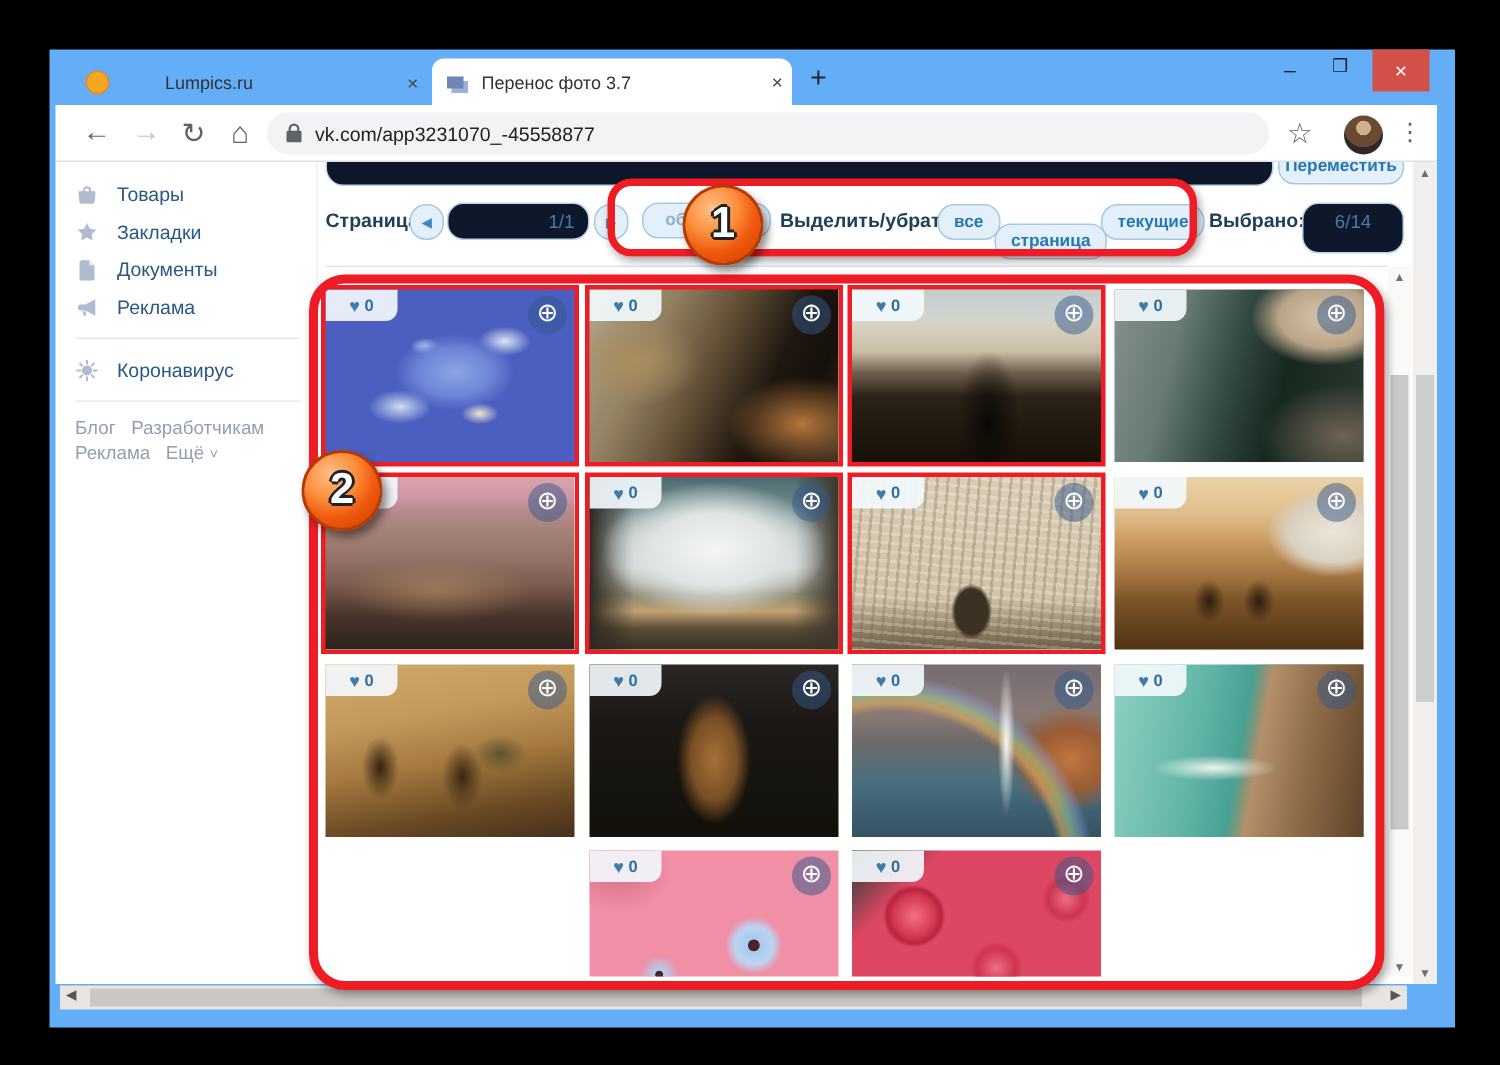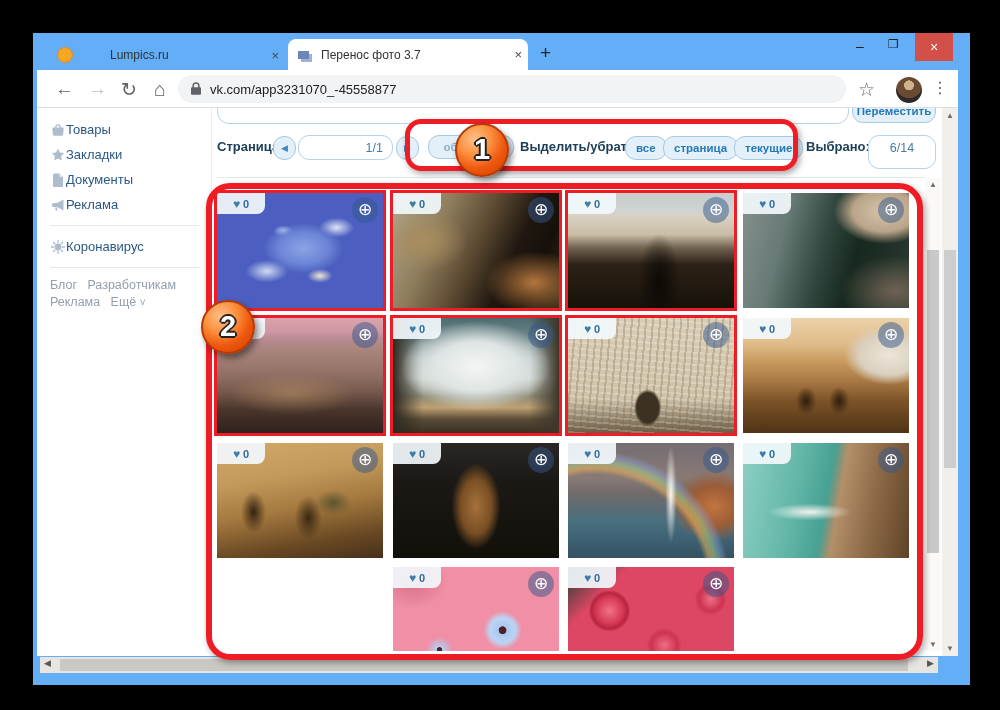--- a/index.html
+++ b/index.html
@@ -27,29 +27,29 @@
   .urlpill{left:178px;top:75px;width:668px;height:28px;background:#f1f3f4;border-radius:14px;
            display:flex;align-items:center;padding:0 12px;box-sizing:border-box;gap:8px;}
   .url{font-size:13px;color:#202124;}
   .avatar{left:896px;top:77px;width:26px;height:26px;border-radius:50%;
           background:radial-gradient(circle at 50% 32%,#cdb28b 0 22%,#6b4a33 23% 58%,#2f2a28 59%);}
   
   .page{left:37px;top:108px;width:921px;height:548px;background:#fff;}
   .clip{left:37px;top:108px;width:905px;height:543px;overflow:hidden;}
   .vdiv{left:174px;top:0;width:1px;height:543px;background:#ebeef1;}
   
-  .side-item{display:flex;align-items:center;height:25px;color:#2a5885;font-size:13px;cursor:pointer;}
+  .side-item{display:flex;align-items:center;gap:12px;height:25px;color:#2a5885;font-size:13px;cursor:pointer;}
   .s-icon{width:16px;height:16px;color:#aebccd;display:inline-flex;}
   .shr{height:1px;background:#e7e8ec;margin:8px 0;}
   .sfoot{color:#939fac;font-size:12.5px;}
   
   .vkbtn{background:#e4f0f9;border:1px solid #a6c9e2;border-radius:11px;color:#2479b4;
          font-weight:700;font-size:11.5px;line-height:22px;padding:0 10px;display:inline-block;
          box-sizing:border-box;white-space:nowrap;}
-  .vkfield{background:#ffffff;border:1px solid #b5d3ea;border-radius:11px;color:#477ca6;
+  .vkfield{background:#0f172a;border:1px solid #b5d3ea;border-radius:11px;color:#477ca6;
            font-size:12.5px;box-sizing:border-box;}
   .applbl{font-weight:700;color:#1d4059;font-size:13px;}
   .pagerbtn{width:23px;text-align:center;padding:0;color:#3b87c4;font-size:9px;}
   
   .tile{position:absolute;width:166px;height:115px;background:#888;overflow:hidden;}
   .sel{box-shadow:0 0 0 3px #ee1c25;}
   .likes{position:absolute;left:0;top:0;min-width:38px;height:21px;background:rgba(242,248,252,.92);
          border-radius:0 0 8px 0;font-size:11px;font-weight:700;color:#2e6e9e;
          display:flex;align-items:center;justify-content:center;gap:3px;padding:0 5px;}
   .hrt{color:#3e7ba6;font-size:12px;}
@@ -195,21 +195,21 @@
     <div class="abs vkfield" style="left:180px;top:-10px;width:632px;height:26px;border-radius:12px;"></div>
     <div class="abs vkbtn" style="left:815px;top:-9px;width:84px;text-align:center;padding:0;">Переместить</div>
 
     <span class="abs applbl" style="left:180px;top:31px;">Страница:</span>
     <span class="abs vkbtn pagerbtn" style="left:236px;top:28px;">◀</span>
     <span class="abs vkfield" style="left:261px;top:27px;width:95px;height:25px;line-height:24px;text-align:right;padding-right:9px;">1/1</span>
     <span class="abs vkbtn pagerbtn" style="left:359px;top:28px;">▶</span>
     <span class="abs vkbtn" style="left:391px;top:27px;width:86px;color:#8fb0c9;text-align:center;overflow:hidden;">обновить</span>
     <span class="abs applbl" style="left:483px;top:31px;">Выделить/убрать:</span>
     <span class="abs vkbtn" style="left:588px;top:28px;">все</span>
-    <span class="abs vkbtn" style="left:626px;top:28px;">страница</span>
+    <span class="abs vkbtn" style="left:626px;top:41px;">страница</span>
     <span class="abs vkbtn" style="left:697px;top:28px;">текущие</span>
     <span class="abs applbl" style="left:769px;top:31px;">Выбрано:</span>
     <span class="abs vkfield" style="left:831px;top:27px;width:68px;height:34px;line-height:25px;text-align:center;">6/14</span>
 
     <div class="abs" style="left:180px;top:69px;width:708px;height:1px;background:#dfe6ec;"></div>
 
     <div id="grid" class="abs" style="left:0;top:0;width:905px;height:543px;">
         <div class="tile p1 sel" title="blue shark illustration" style="left: 180px; top: 85px;">
           <span class="likes">
             <span class="hrt">♥</span>

